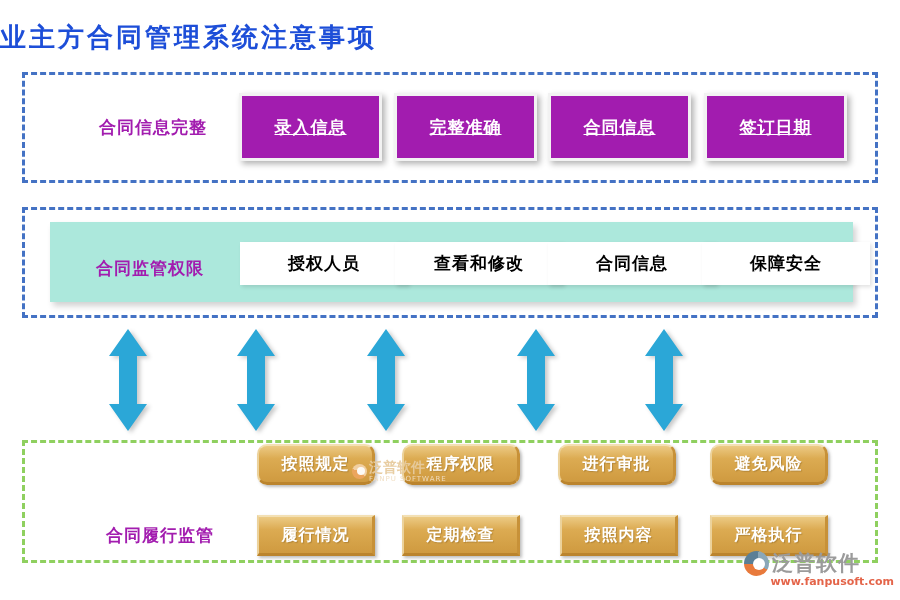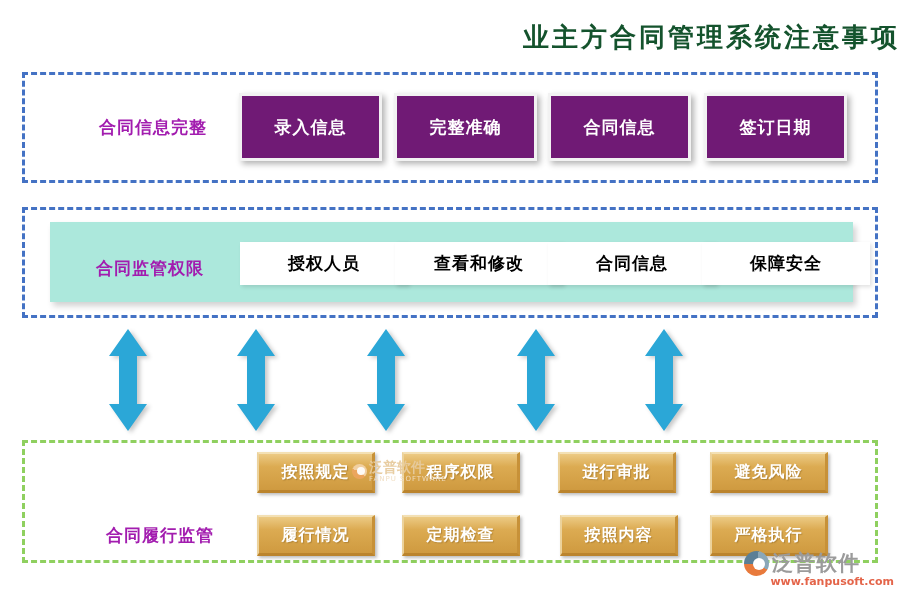--- a/index.html
+++ b/index.html
@@ -1,21 +1,21 @@
 <!DOCTYPE html>
 <html><head>
 <meta charset="utf-8">
 <style>
   * { margin:0; padding:0; box-sizing:border-box; }
   body { background:#ffffff; font-family:"DejaVu Sans","Liberation Sans",sans-serif; }
   .stage { position:relative; width:900px; height:600px; background:#ffffff; overflow:hidden; }
 
   .page-title {
     position:absolute; top:20px; left:0; width:100%;
-    text-align:right; font-size:26px; font-weight:bold; color:#14532d;
+    text-align:left; font-size:26px; font-weight:bold; color:#1d4ed8;
     letter-spacing:3px;
   }
 
   
   .sec { position:absolute; left:22px; width:856px; }
   .sec-blue { border:3px dashed #4472c4; }
   .sec-green { border:3px dashed #8fd05f; }
   #sec1 { top:72px; height:111px; }
   #sec2 { top:207px; height:111px; }
   #sec3 { top:440px; height:123px; }
@@ -27,23 +27,24 @@
   #sec1 .sec-label { left:28px; top:0; width:200px; height:105px; line-height:105px; }
   #sec2 .sec-label { left:25px; top:18px; width:200px; height:80px; line-height:80px; }
   .row-label { left:35px; width:200px; height:41px; line-height:41px; }
 
   
   .node { position:absolute; display:flex; align-items:center; justify-content:center;
           font-weight:bold; letter-spacing:1px; }
 
   .node-gray {
     width:143px; height:68px; top:18px;
-    background:#701a75; color:#ffffff; font-size:17px;
+    background:#a21caf; color:#ffffff; font-size:17px;
     border:3px solid #f2f2f2;
     box-shadow:3px 3px 6px rgba(0,0,0,0.30);
+    text-decoration:underline;
   }
 
   .panel-teal {
     position:absolute; left:25px; top:12px; width:803px; height:80px;
     background:#ace8dc;
     box-shadow:3px 4px 6px rgba(0,0,0,0.18);
   }
   .node-white {
     width:168px; height:43px; top:32px;
     background:#ffffff; color:#000; font-size:17px;
@@ -54,21 +55,21 @@
     width:118px; height:41px;
     background:linear-gradient(180deg,#ecca84 0%,#dcab52 35%,#d5a248 70%,#cf9a40 100%);
     border-top:2px solid #f3e0b4;
     border-left:2px solid #ecd29b;
     border-bottom:3px solid #bb842d;
     border-right:3px solid #c79138;
     box-shadow:2px 2px 3px rgba(110,110,110,0.45);
     color:#ffffff; font-size:16px;
     text-shadow:1px 1px 1px rgba(150,110,40,0.55);
   }
-  .gold-r1 { top:9px; }
+  .gold-r1 { top:1px;border-radius:10px; }
   .gold-r2 { top:72px; }
 
   
   .arrow { position:absolute; top:329px; width:42px; height:102px;
            filter:drop-shadow(3px 2px 2px #c8c8c8); }
 
   
   .watermark {
     position:absolute; left:352px; top:460px; display:flex; align-items:flex-start;
     opacity:0.95; pointer-events:none;

